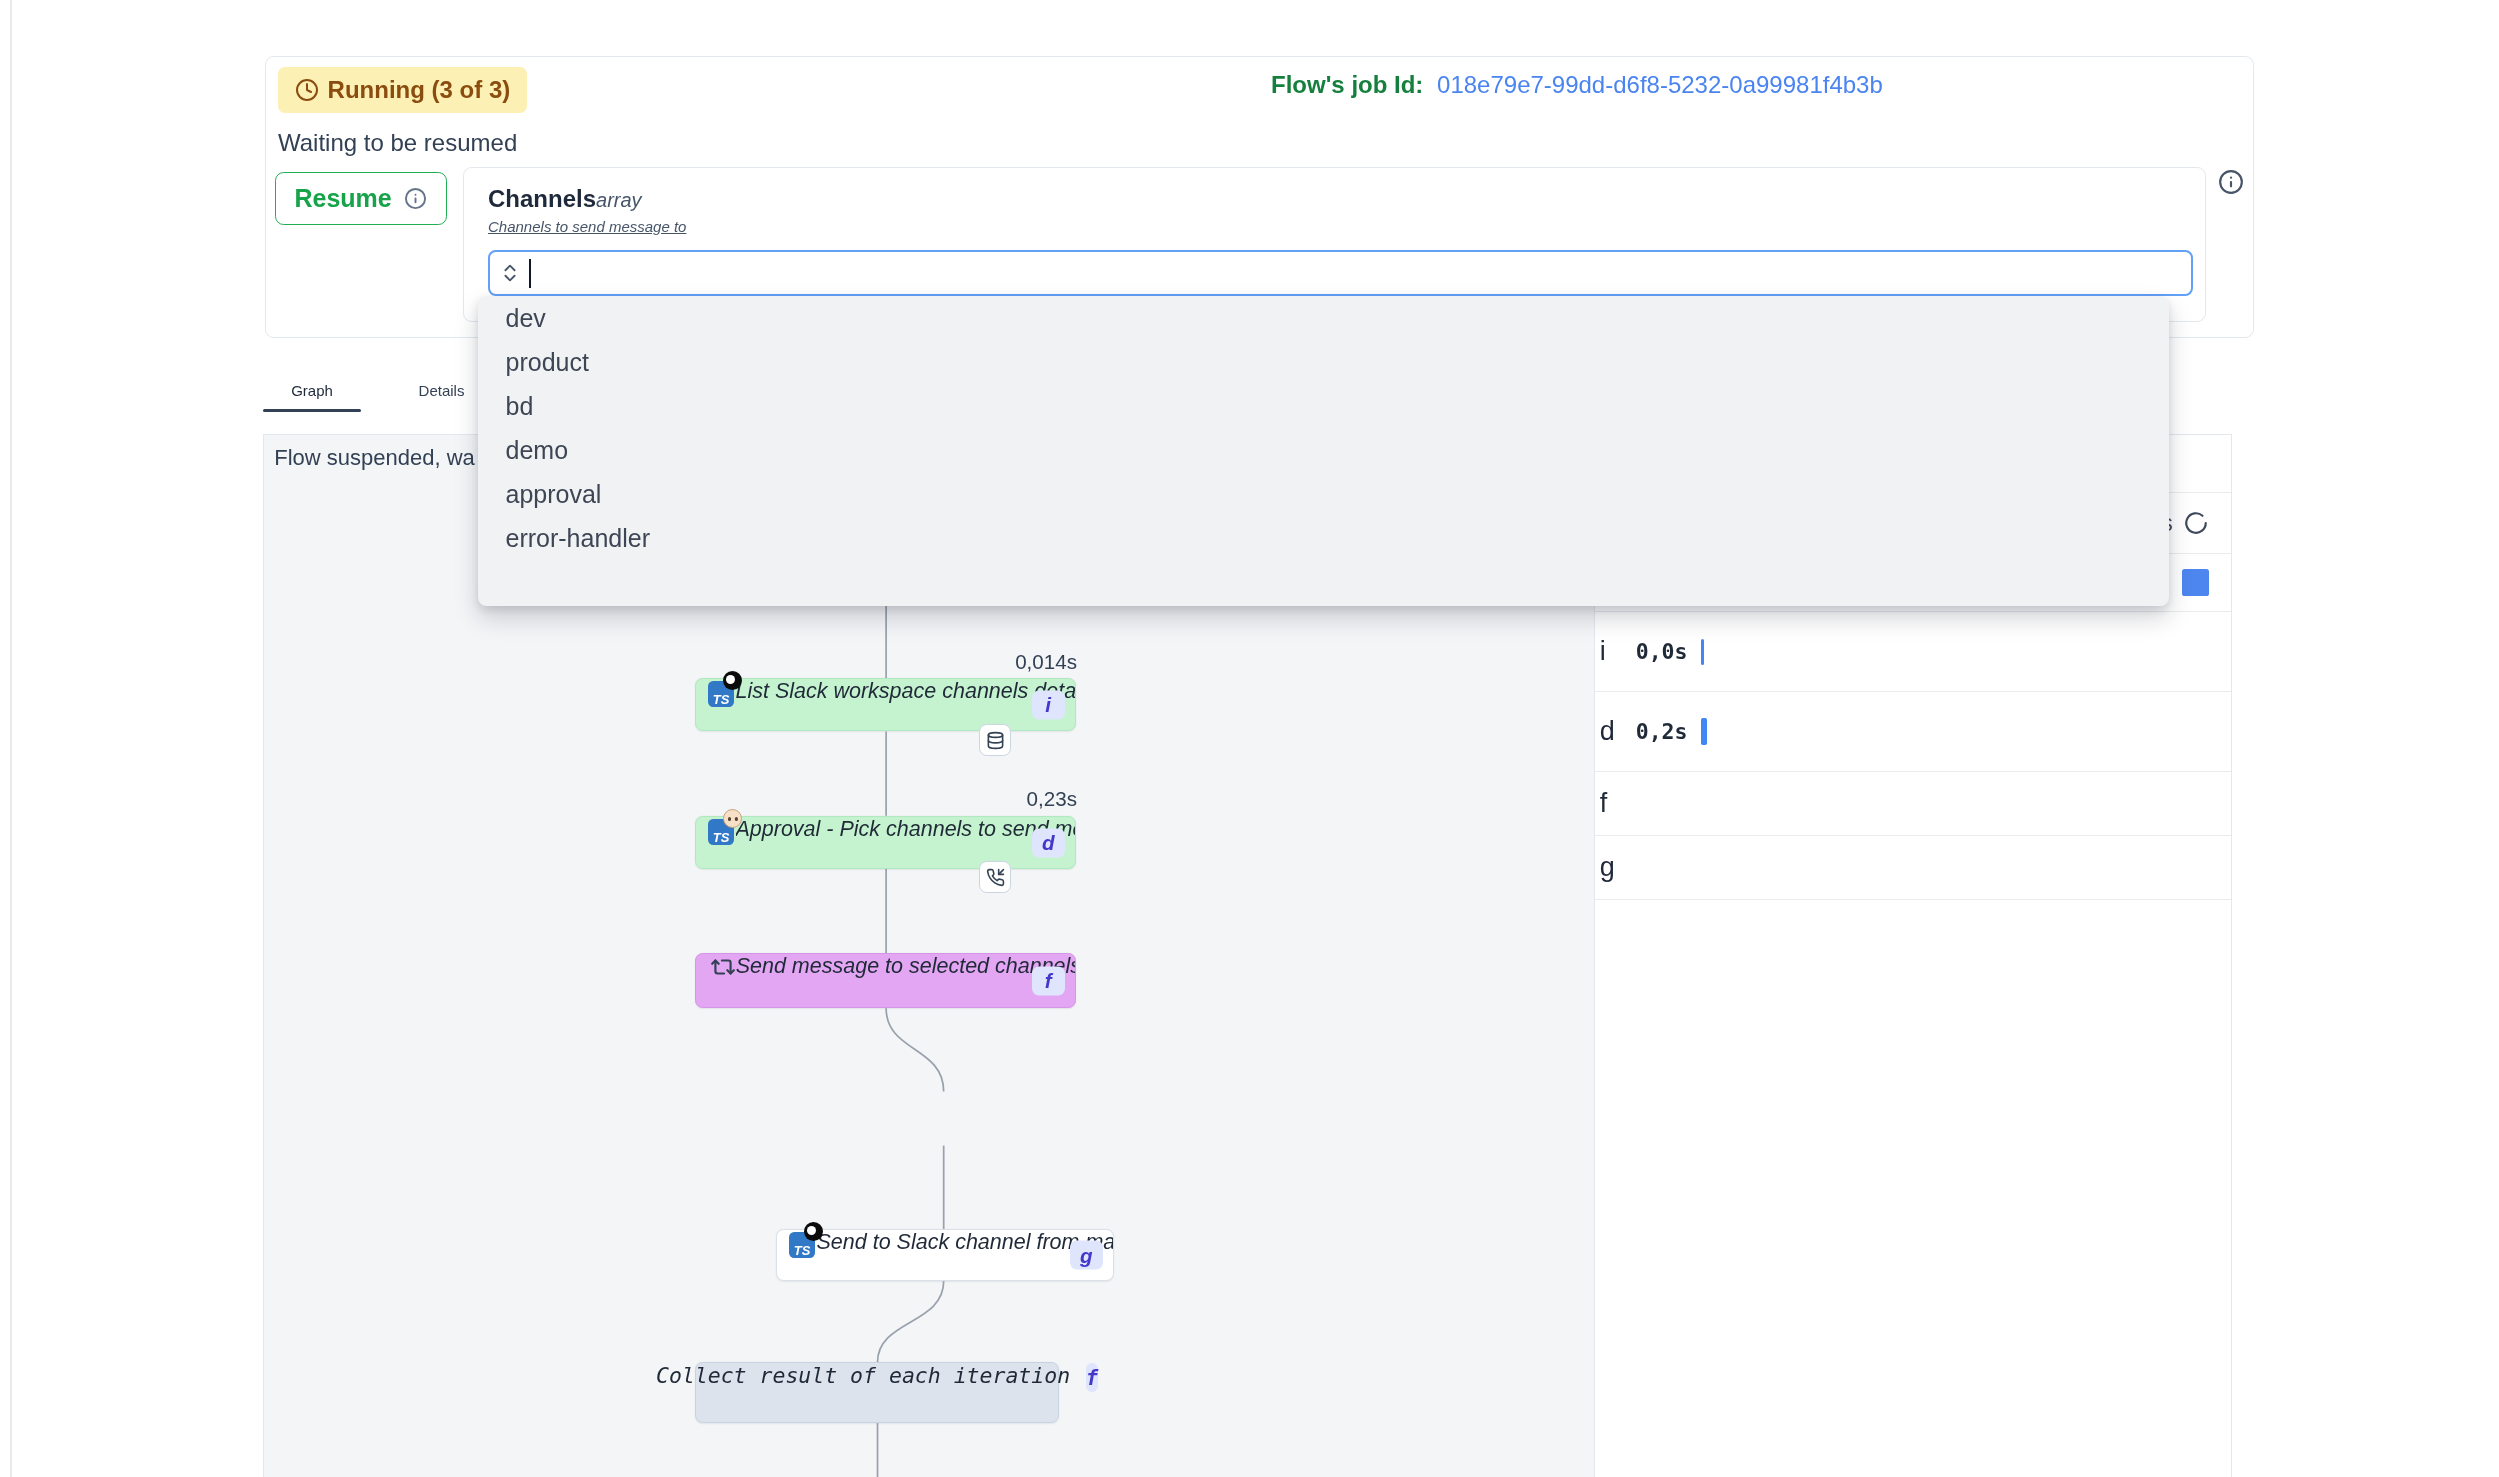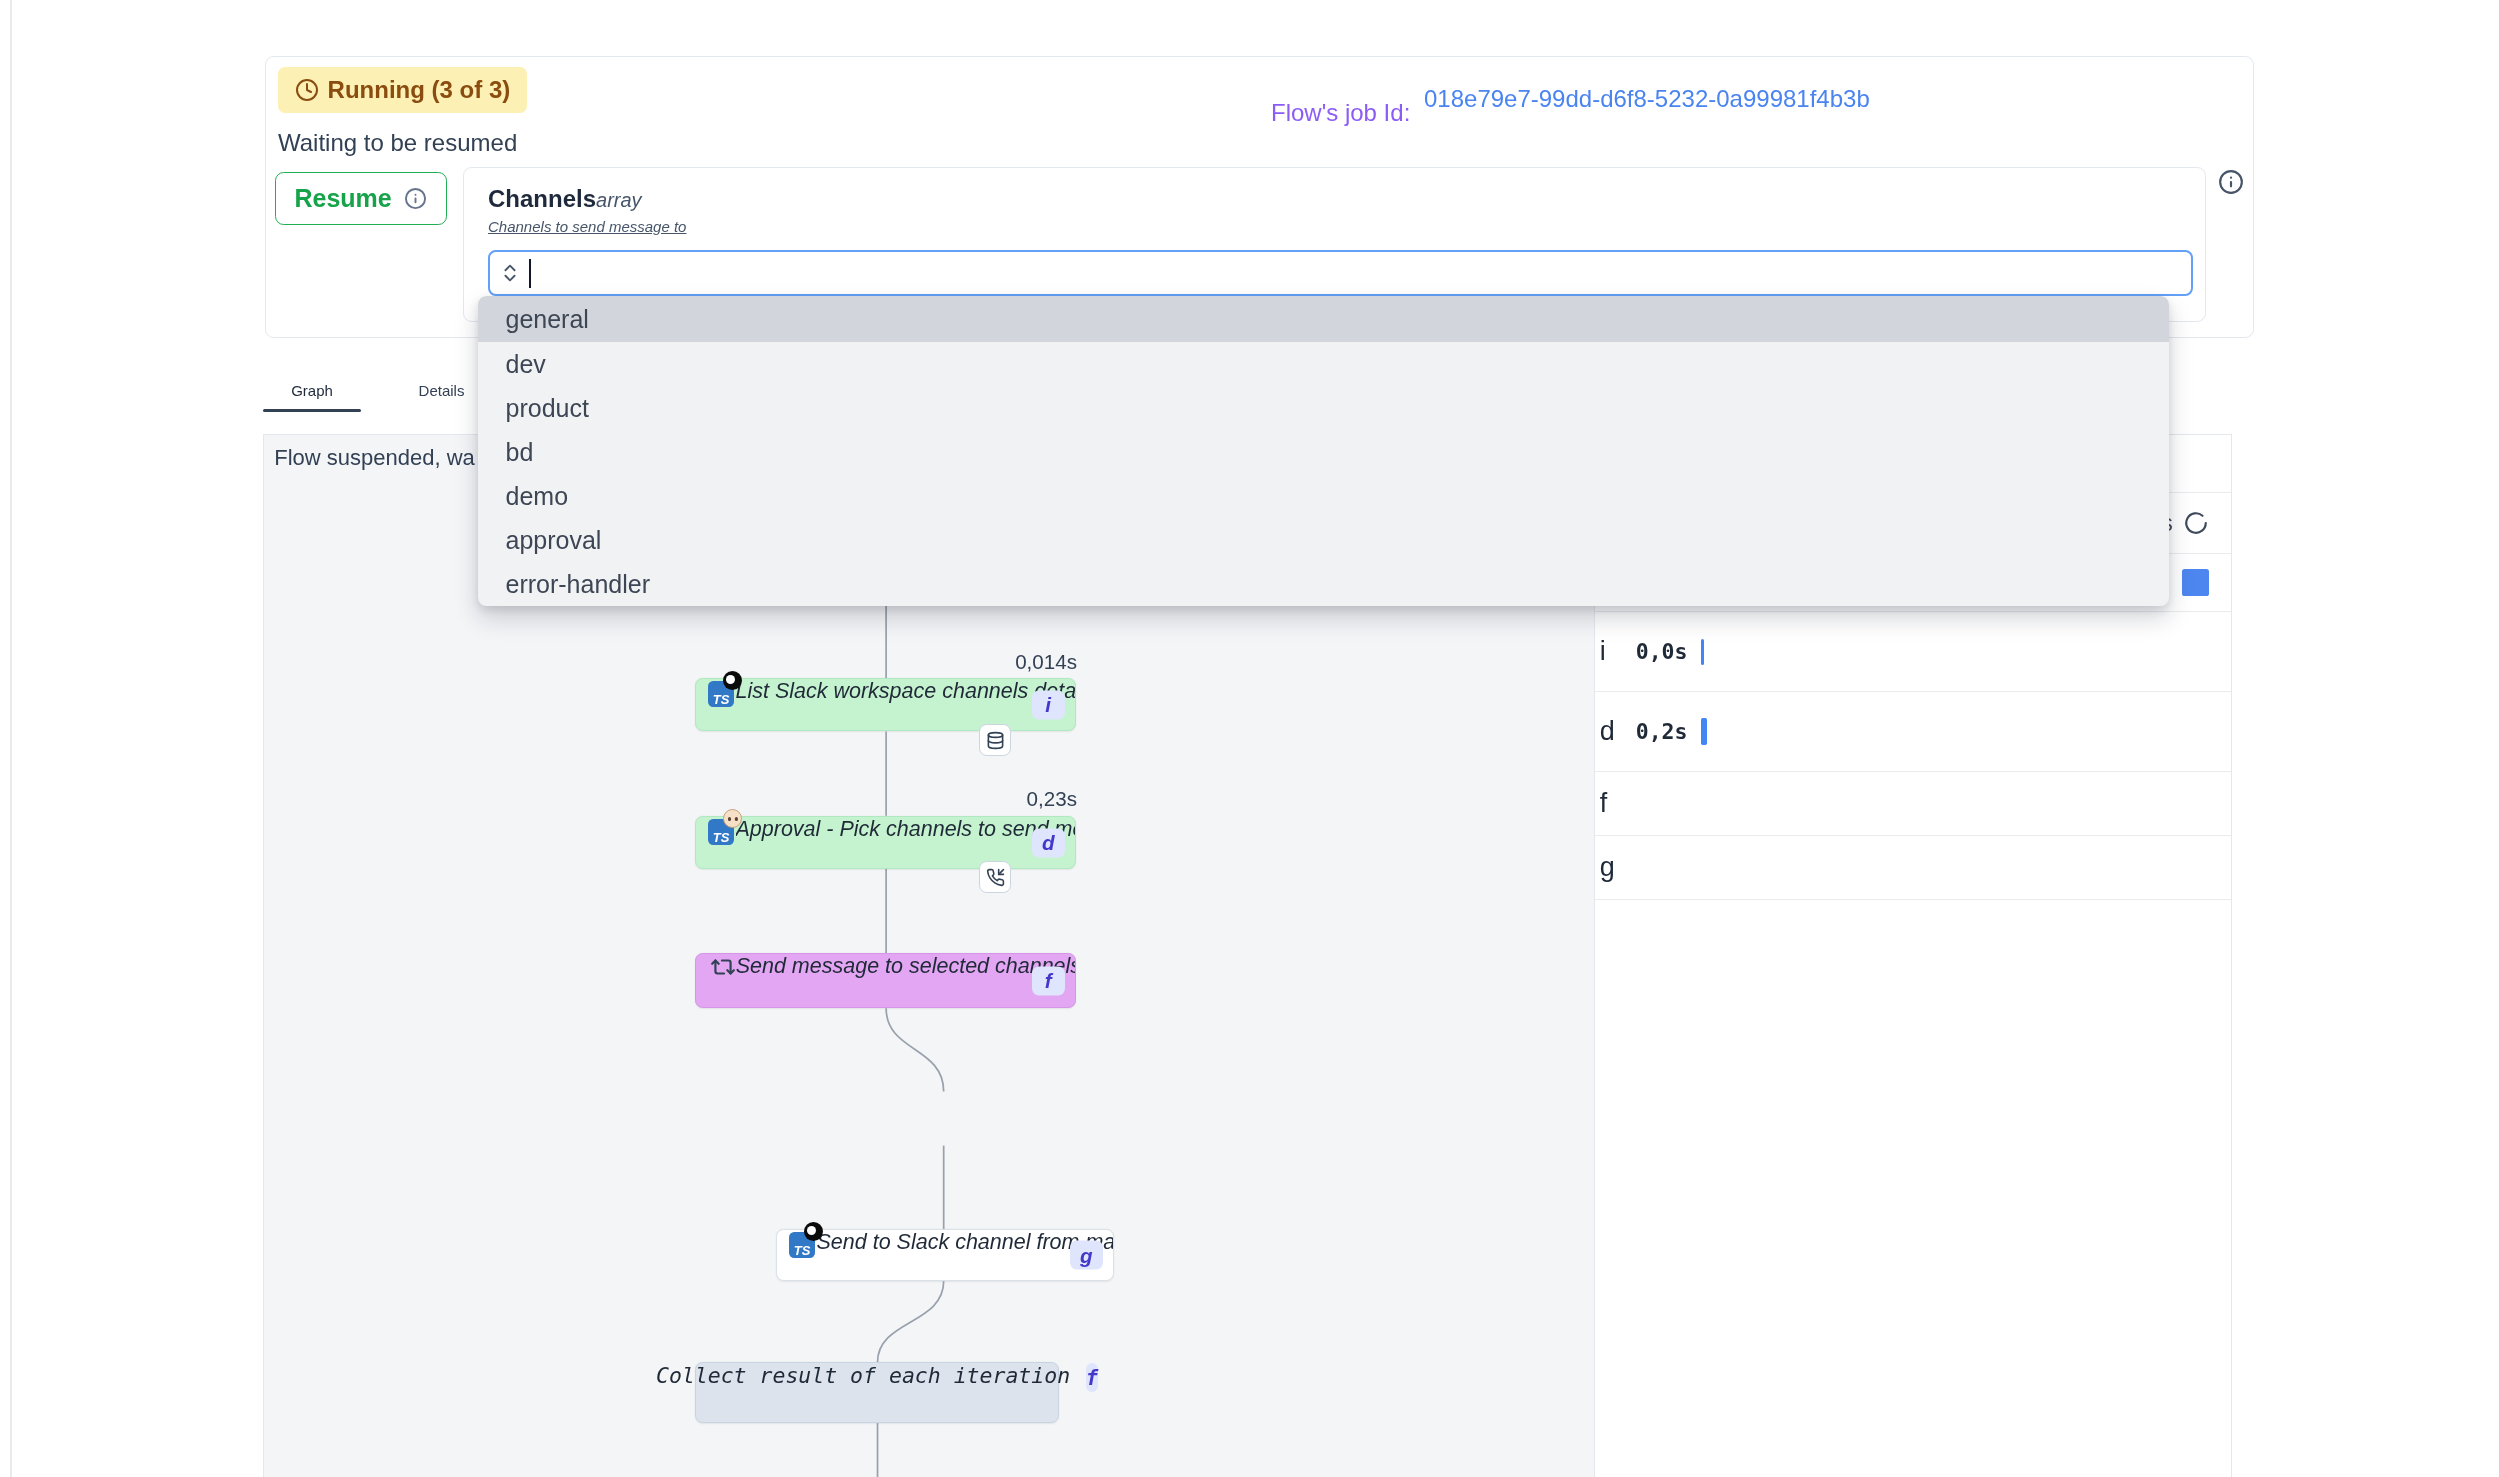--- a/index.html
+++ b/index.html
@@ -10,21 +10,21 @@
 
   
   .status-card { position:absolute; left:265px; top:56px; width:1989px; height:282px;
     border:1.3px solid #e3e8ee; border-radius:8.6px; background:#fff; }
   .status-badge { position:absolute; left:12px; top:10.3px; height:46px; display:inline-flex;
     align-items:center; gap:8.6px; padding:0 17px; background:#fcf0b4; border-radius:6.9px;
     color:#8a4c0f; font-size:24px; font-weight:700; }
   .status-badge svg { width:24px; height:24px; stroke:#8a4c0f; }
   .job-row { position:absolute; left:1005px; top:13.7px; display:flex; align-items:center; gap:13.7px;
     font-size:24px; }
-  .job-label { font-weight:400; color:#8b5cf6;margin-top:28px; }
+  .job-label { font-weight:700; color:#15803d; }
   .job-link { color:#4a84f0; text-decoration:none; cursor:pointer; }
   .waiting { position:absolute; left:12px; top:72px; font-size:24px; color:#334155; }
   .resume-btn { position:absolute; left:8.6px; top:115px; width:172px; height:53px; background:#fff;
     border:1.7px solid #1fae54; border-radius:8.6px; display:flex; align-items:center; justify-content:center;
     gap:12px; color:#17a34a; font-size:25px; font-weight:700; cursor:pointer; font-family:inherit; }
   .resume-btn svg { width:23px; height:23px; stroke:#64748b; }
   .card-info { position:absolute; left:1952px; top:112px; width:26px; height:26px; }
   .card-info svg { width:26px; height:26px; stroke:#475569; }
 
   
@@ -290,21 +290,20 @@
       <div class="tl-row tl-step short">
         <span class="step-id">f</span>
       </div>
       <div class="tl-row tl-step short">
         <span class="step-id">g</span>
       </div>
     </div>
   </section>
 
   <div class="dropdown">
-    <div class="dd-item hl">general</div>
     <div class="dd-item">dev</div>
     <div class="dd-item">product</div>
     <div class="dd-item">bd</div>
     <div class="dd-item">demo</div>
     <div class="dd-item">approval</div>
     <div class="dd-item">error-handler</div>
   </div>
 </div>
 
 

